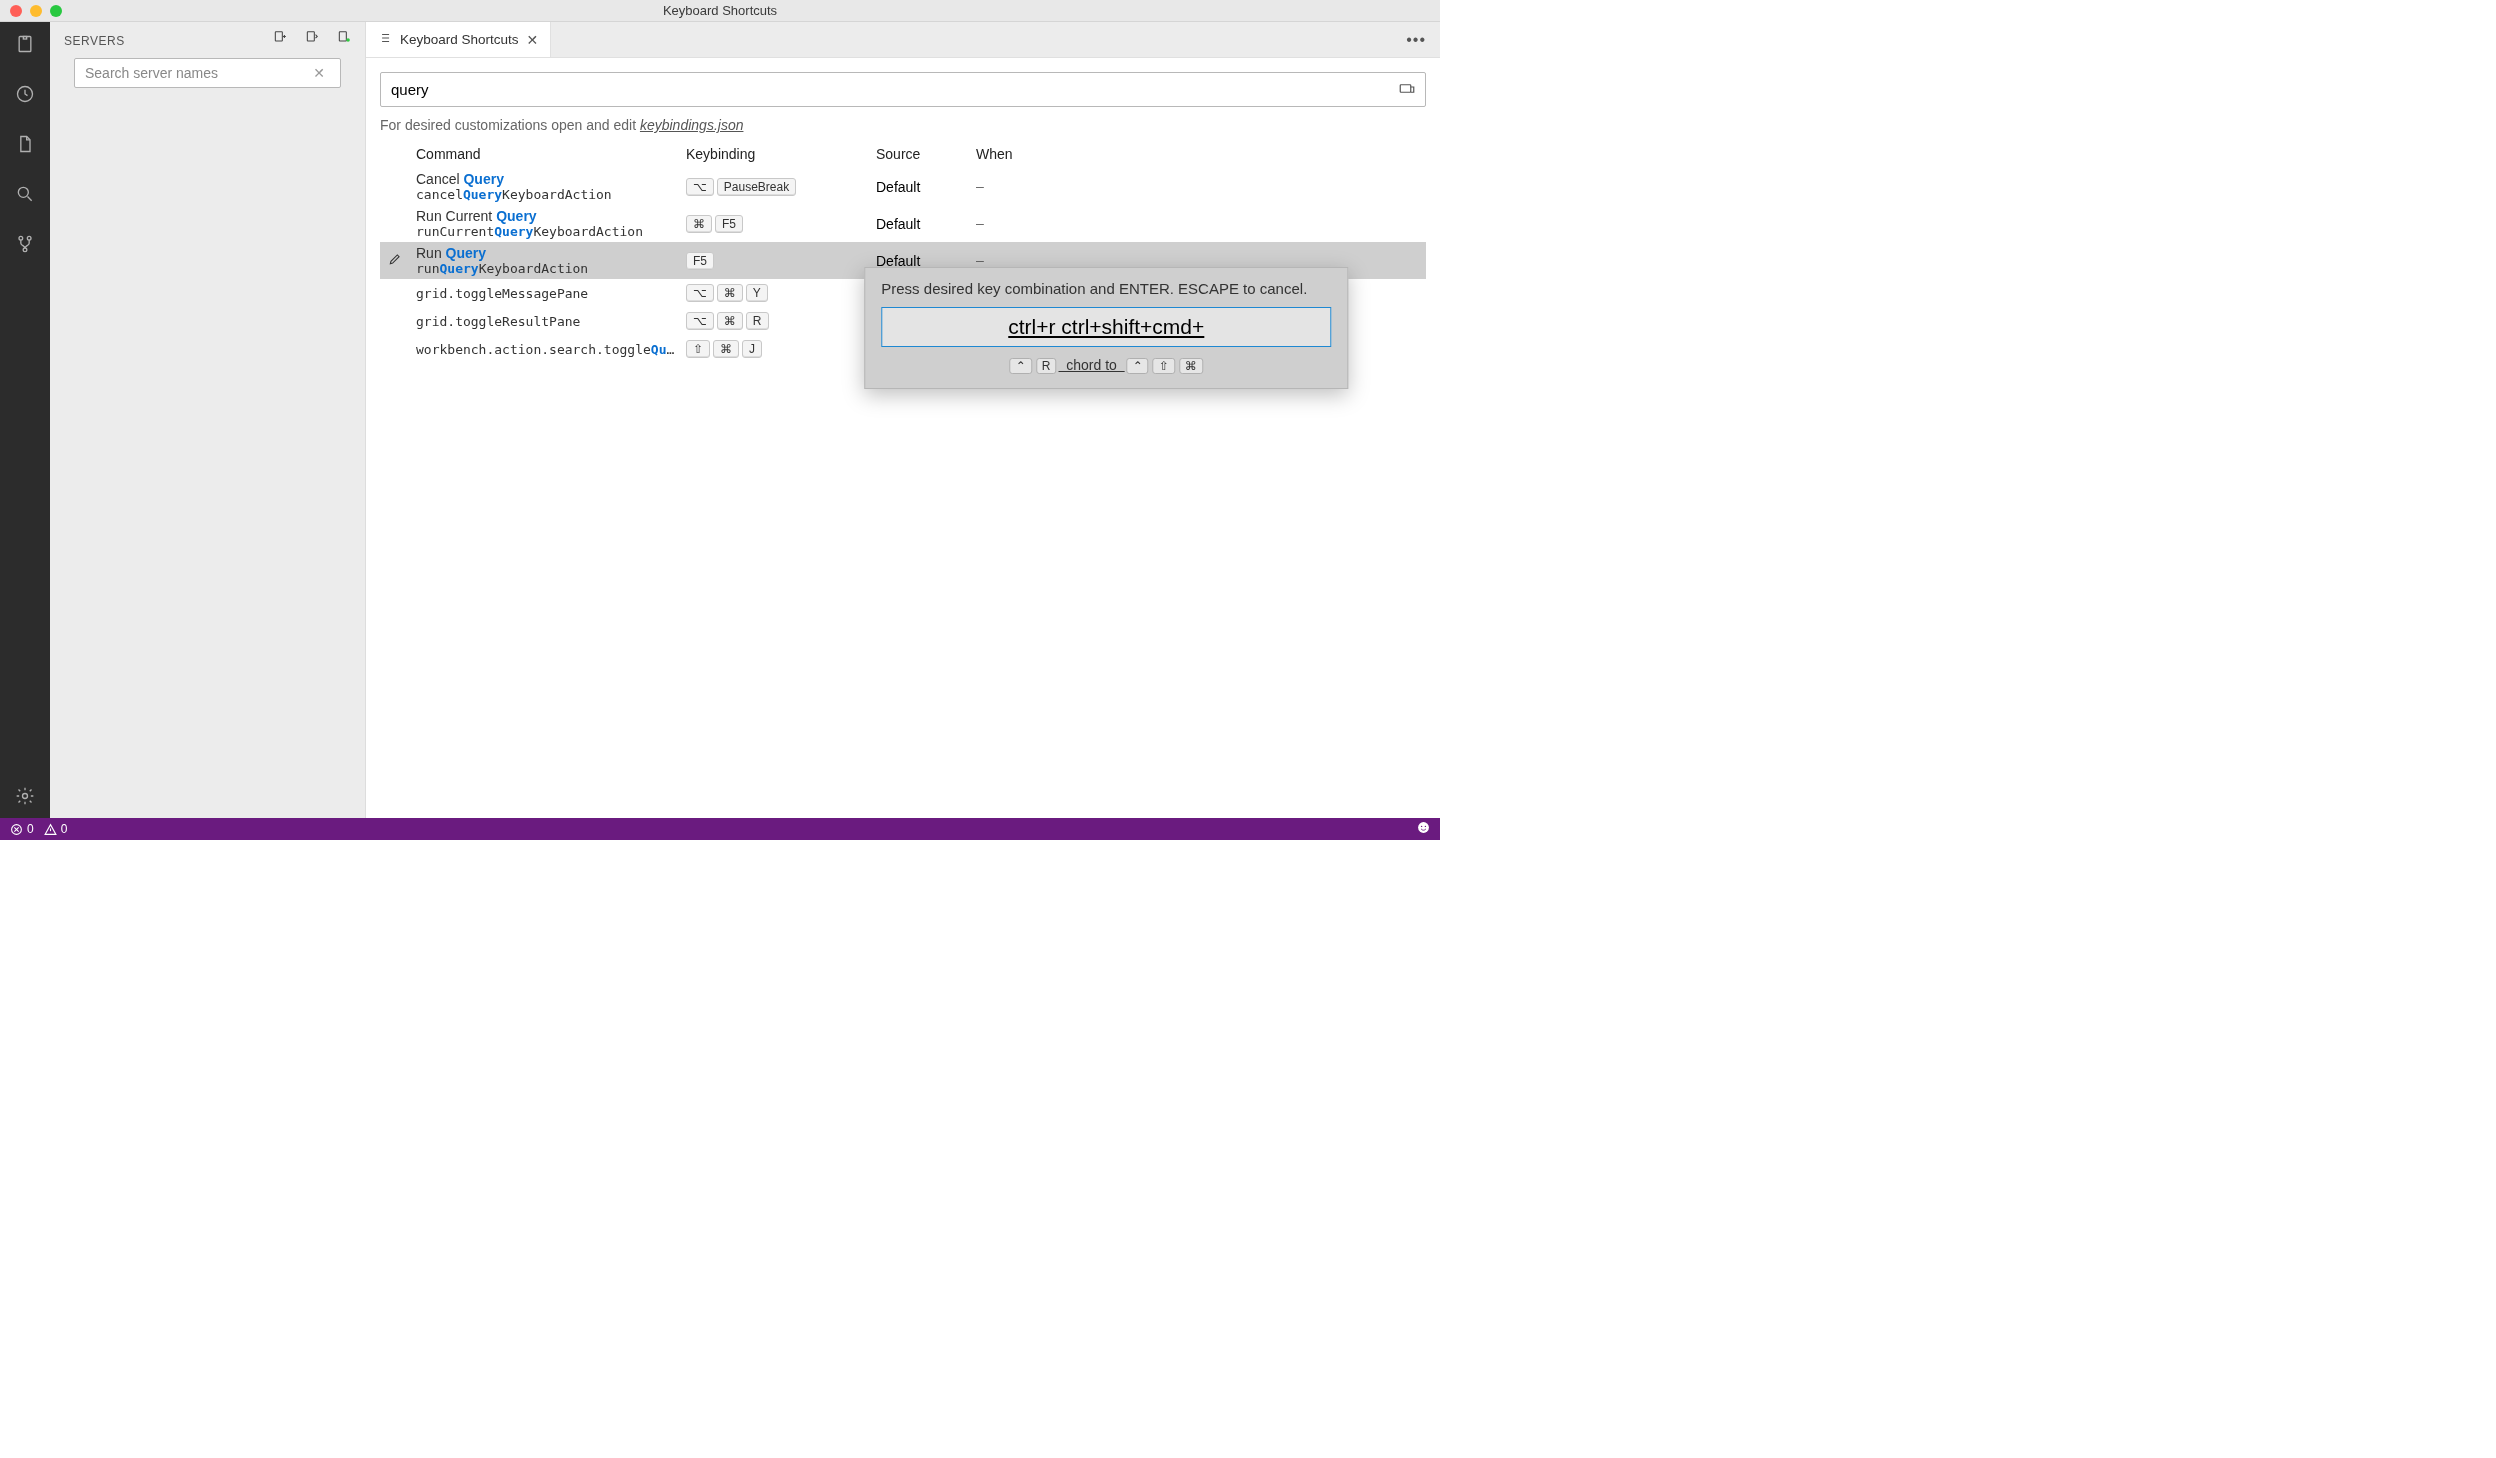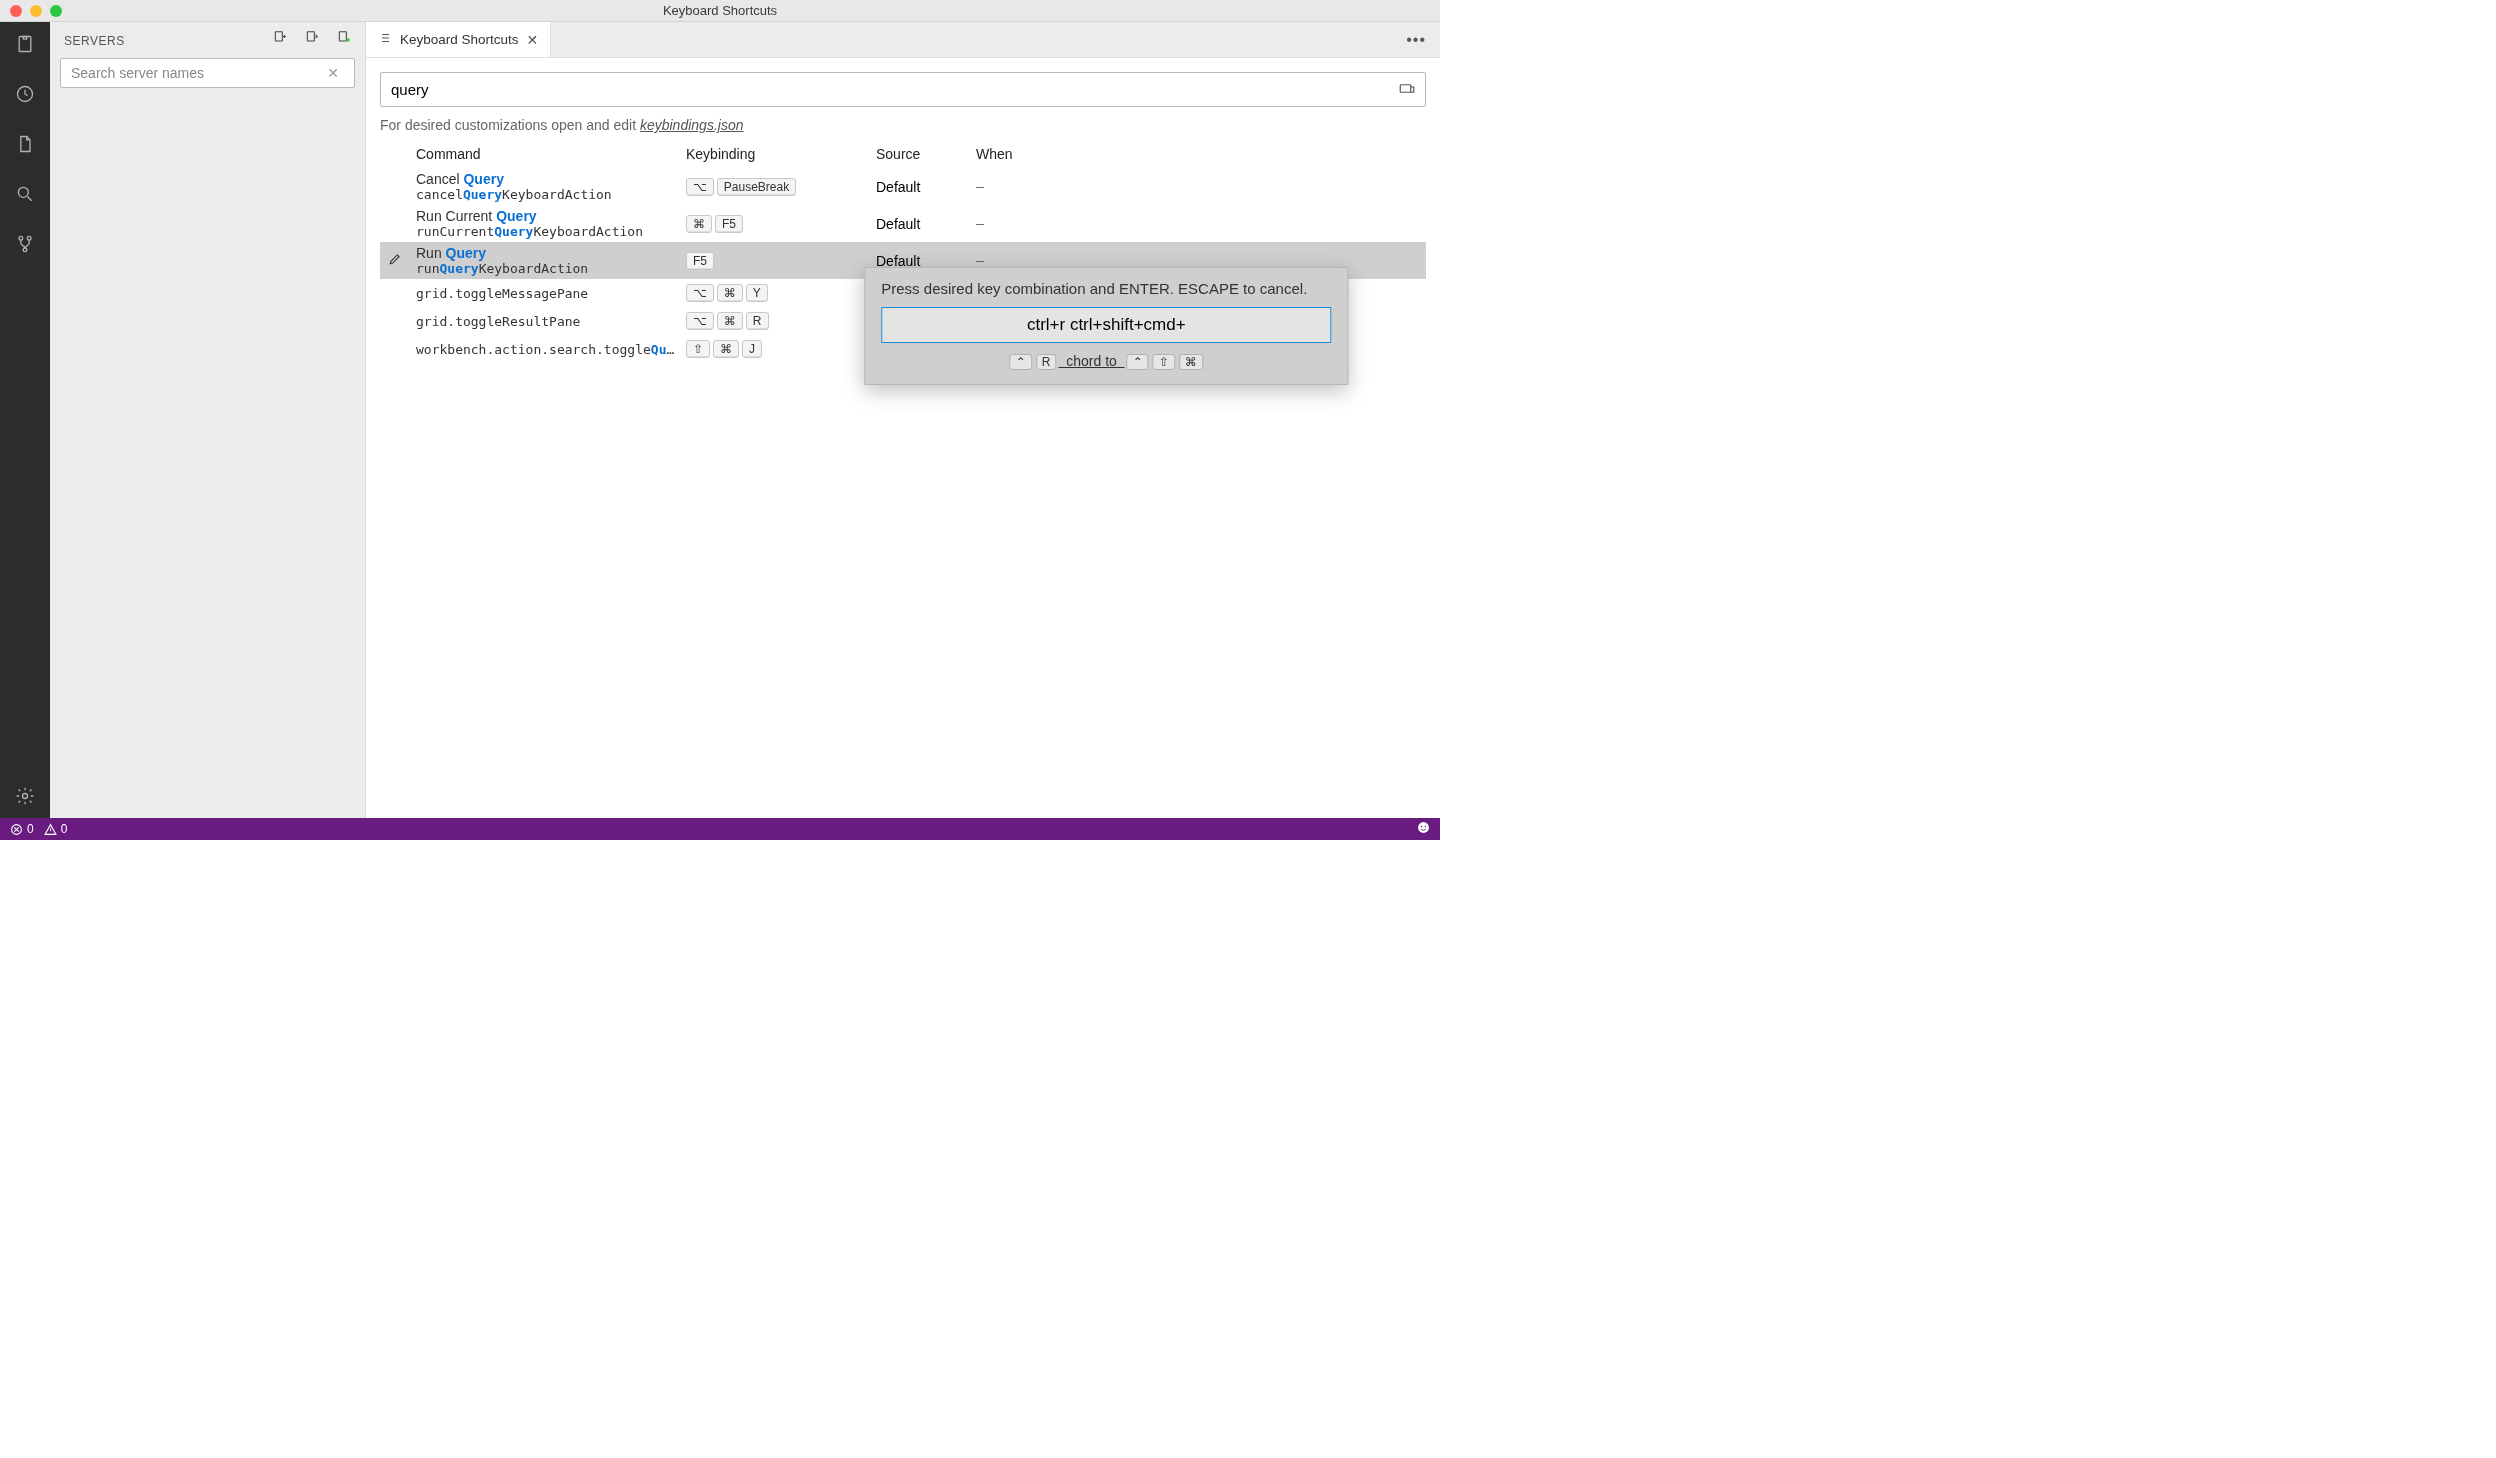--- a/index.html
+++ b/index.html
@@ -80,21 +80,21 @@
     align-items: flex-end;
     justify-content: space-between;
     padding: 8px 10px 6px 14px;
     color: #555;
     font-size: 12px;
     letter-spacing: 0.5px;
   }
   .sidebar-header .actions { display: flex; gap: 14px; color: #444; }
   .sidebar-header .actions .icon { width: 18px; height: 18px; position: relative; }
   .sidebar-search {
-    margin: 4px 10px;
+    margin: 4px 24px;
     border-radius: 10px;
   }
   .sidebar-search input {
     width: 100%;
     padding: 6px 28px 6px 10px;
     font-size: 14px;
     background: #fff;
     border: 1px solid #b8b8b8;
     border-radius: 2px;
     color: #333;
@@ -226,25 +226,26 @@
   }
   .popover .prompt {
     text-align: left;
     color: #333;
     font-size: 15px;
     margin-bottom: 10px;
   }
   .popover input {
     width: 100%;
     padding: 7px 10px;
-    font-size: 17px;
+    font-size: 21px;
     border: 1px solid #1e88d2;
     background: #e4e4e4;
     text-align: center;
     outline: none;
+    text-decoration: underline;
   }
   .popover .chord {
     text-align: center;
     margin-top: 10px;
     color: #333;
     font-size: 14px;
     text-decoration: underline;
   }
   .popover .kc {
     display: inline-block;

